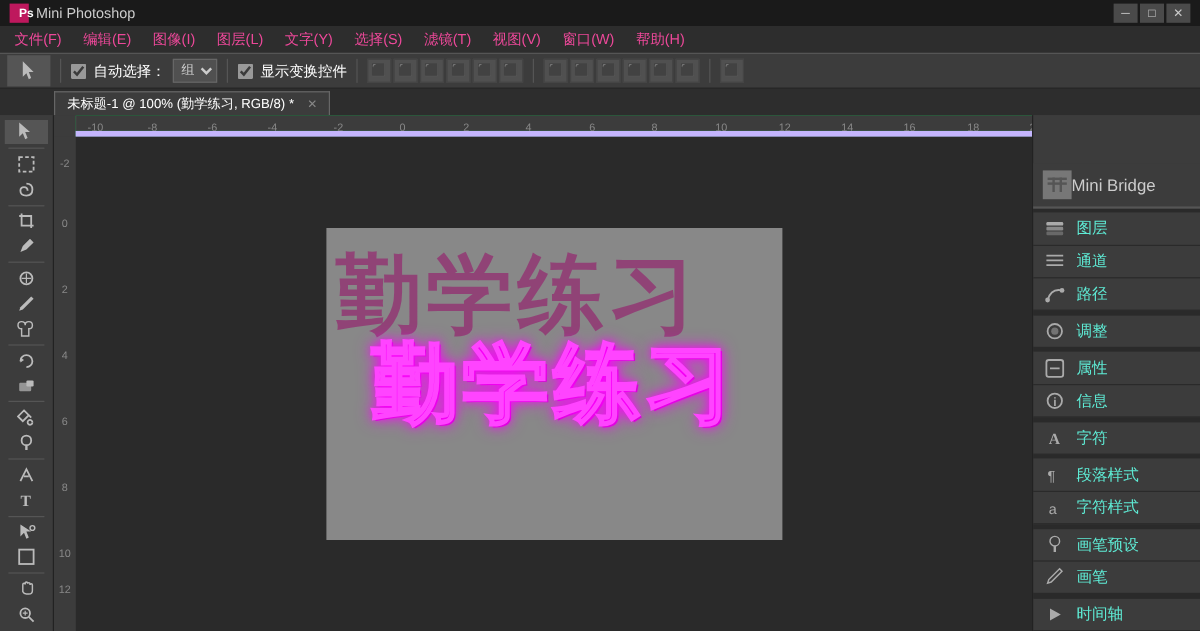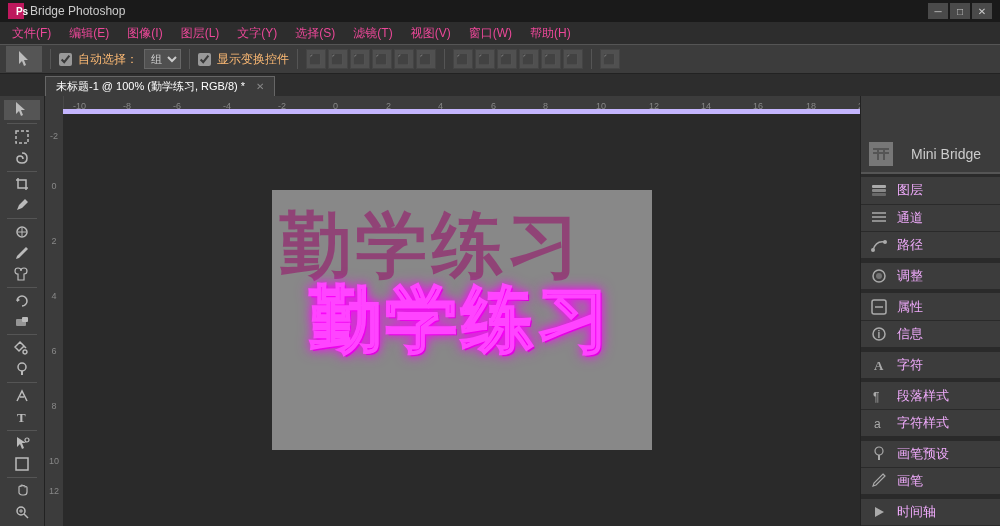--- a/index.html
+++ b/index.html
@@ -92,21 +92,21 @@
       gap: 6px;
     }
     .options-separator {
       width: 1px;
       height: 20px;
       background: #555;
       margin: 0 2px;
     }
     .options-label {
       font-size: 12px;
-      color: #fdba74;
+      color: #ffffff;
     }
     .options-select {
       background: #505050;
       border: 1px solid #666;
       color: #ccc;
       font-size: 11px;
       height: 20px;
       padding: 0 2px;
     }
     .options-checkbox {
@@ -287,36 +287,36 @@
       width: 20px;
       height: 20px;
       display: flex;
       align-items: center;
       justify-content: center;
       font-size: 14px;
       color: #aaa;
     }
     .panel-label {
       font-size: 13px;
-      color: #f0abfc;
+      color: #5eead4;
     }
     .panel-separator {
       height: 4px;
       background: #2a2a2a;
     }
 
     
     #mini-bridge {
       height: 44px;
       background: #3c3c3c;
       border-bottom: 2px solid #555;
       display: flex;
       align-items: center;
       padding: 0 8px;
-      gap: 18px;
+      gap: 0;
       margin-top: 40px;
     }
     .mini-bridge-icon {
       width: 24px;
       height: 24px;
       background: #777;
       display: flex;
       align-items: center;
       justify-content: center;
       font-size: 12px;
@@ -332,21 +332,21 @@
       width: 18px;
       height: 18px;
     }
   </style>
 </head>
 <body>
 
 <div id="title-bar">
   <div id="title-bar-left">
     <div id="app-icon">Ps</div>
-    <span id="title-text">Bridge Photoshop</span>
+    <span id="title-text">Mini Photoshop</span>
   </div>
   <div id="window-controls">
     <button class="win-btn">─</button>
     <button class="win-btn">□</button>
     <button class="win-btn close">✕</button>
   </div>
 </div>
 
 <div id="menu-bar">
 <div class="menu-item">文件(F)</div>

